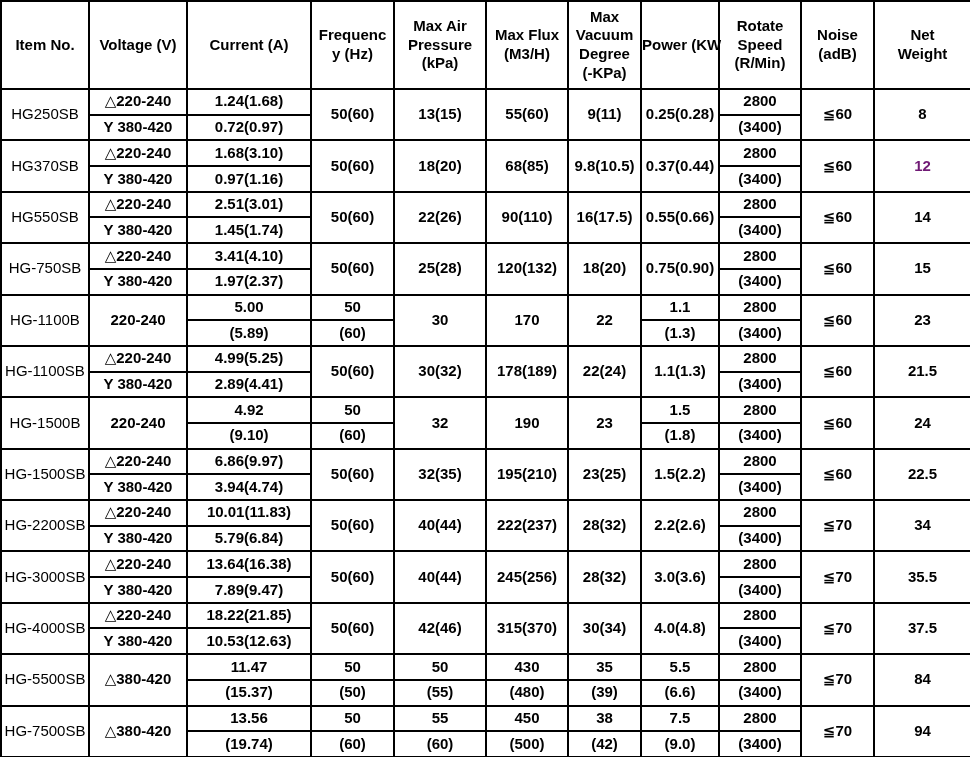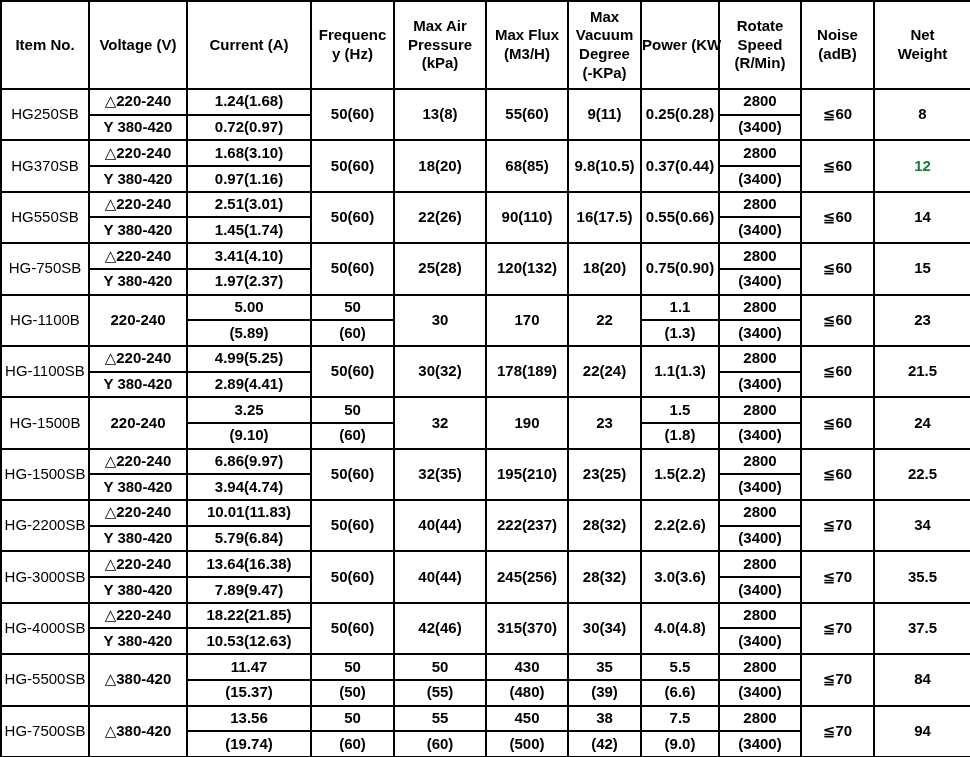--- a/index.html
+++ b/index.html
@@ -25,21 +25,21 @@
   thead tr { height: 88px; }
   tbody tr { height: 25.7px; }
   th {
     font-weight: bold;
     white-space: pre-line;
   }
   th.power-h { white-space: nowrap; }
   td.b { font-weight: bold; }
   td.reg { font-weight: bold; }
   td.item { font-weight: normal; white-space: nowrap; }
-  td.red { color: #15803d; }
+  td.red { color: #701a75; }
   td.nw { white-space: nowrap; }
 </style>
 </head>
 <body>
 
 <div class="wrap">
 <table class="spec">
   <colgroup>
     <col style="width:88px">
         <col style="width:98px">
@@ -79,21 +79,21 @@
 Weight</th>
     </tr>
   </thead>
   <tbody>
 
     <tr>
       <td class="item" rowspan="2">HG250SB</td>
       <td class="b nw">△220-240</td>
       <td class="b">1.24(1.68)</td>
       <td class="b" rowspan="2">50(60)</td>
-      <td class="b" rowspan="2">13(8)</td>
+      <td class="b" rowspan="2">13(15)</td>
       <td class="b" rowspan="2">55(60)</td>
       <td class="b" rowspan="2">9(11)</td>
       <td class="b nw" rowspan="2">0.25(0.28)</td>
       <td class="b">2800</td>
       <td class="b" rowspan="2">≦60</td>
       <td class="b" rowspan="2">8</td>
     </tr>
     <tr>
       <td class="reg nw">Y 380-420</td>
       <td class="b">0.72(0.97)</td>
@@ -192,21 +192,21 @@
     </tr>
     <tr>
       <td class="reg nw">Y 380-420</td>
       <td class="b">2.89(4.41)</td>
       <td class="b">(3400)</td>
     </tr>
 
     <tr>
       <td class="item" rowspan="2">HG-1500B</td>
       <td class="b" rowspan="2">220-240</td>
-      <td class="b">3.25</td>
+      <td class="b">4.92</td>
       <td class="b">50</td>
       <td class="b" rowspan="2">32</td>
       <td class="b" rowspan="2">190</td>
       <td class="b" rowspan="2">23</td>
       <td class="b">1.5</td>
       <td class="b">2800</td>
       <td class="b" rowspan="2">≦60</td>
       <td class="b" rowspan="2">24</td>
     </tr>
     <tr>

